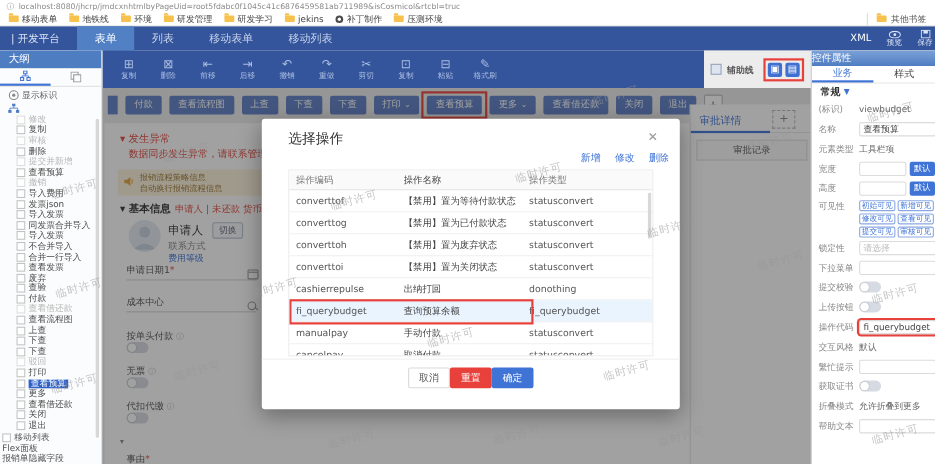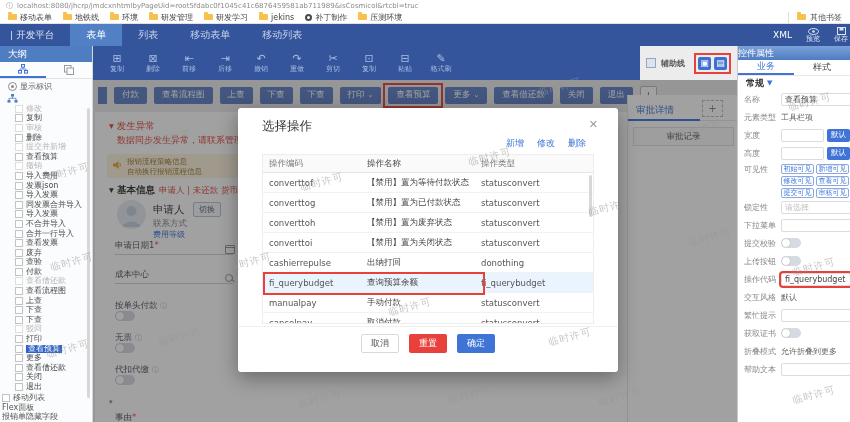--- a/index.html
+++ b/index.html
@@ -111,34 +111,34 @@
   .ap-plus{position:absolute;left:74px;top:5px;width:19px;height:15px;border:1px dashed #bbb;color:#888;
     font-size:10px;display:flex;align-items:center;justify-content:center;cursor:pointer;}
   .ap-record{position:absolute;left:5px;top:32px;width:99px;height:17px;background:#fafafa;border:1px solid #e0e0e0;
     font-size:8.5px;color:#555;display:flex;align-items:center;justify-content:center;cursor:pointer;}
   
   .overlay{position:absolute;left:93px;top:80px;width:644px;height:342px;background:rgba(30,30,30,.42);z-index:10;}
   .modal{position:absolute;left:238px;top:108px;width:380px;height:264px;background:#fff;border-radius:3px;
     box-shadow:0 6px 20px rgba(0,0,0,.35);z-index:20;}
   .m-title{position:absolute;left:24px;top:10px;font-size:12.5px;color:#333;}
   .m-close{position:absolute;right:20px;top:10px;font-size:11px;color:#999;cursor:pointer;}
-  .m-links{position:absolute;right:32px;top:29px;display:flex;gap:13px;font-size:9px;color:#3f74d6;margin-left:48px;}
+  .m-links{position:absolute;right:10px;top:29px;display:flex;gap:13px;font-size:9px;color:#3f74d6;margin-left:48px;}
   .m-link{cursor:pointer;}
   .m-table{position:absolute;left:24px;top:46px;width:332px;height:170px;border:1px solid #ededed;
     box-sizing:border-box;overflow:hidden;}
   .mrow{display:flex;height:19px;align-items:center;border-bottom:1px solid #f1f1f1;font-size:8.5px;color:#555;position:relative;}
   .mrow.mhead{height:17px;background:#fafafa;color:#777;border-bottom:1px solid #e6e6e6;}
   .mc1{width:104px;padding-left:6px;box-sizing:border-box;overflow:hidden;white-space:nowrap;}
   .mc2{width:114px;box-sizing:border-box;overflow:hidden;white-space:nowrap;color:#444;}
   .mc3{width:110px;box-sizing:border-box;overflow:hidden;white-space:nowrap;}
   .mrow.hl{background:#eaf4ff;}
   .mrow.hl::after{content:"";position:absolute;left:0px;top:-1px;width:218px;height:19px;border:2px solid #e8413c;pointer-events:none;}
   .m-scroll{position:absolute;right:1px;top:20px;width:3px;height:42px;background:#d8d8d8;border-radius:2px;}
   .m-footline{position:absolute;left:0;top:218px;width:380px;height:1px;background:#f0f0f0;}
-  .m-buttons{position:absolute;left:0;top:226px;width:380px;display:flex;justify-content:center;gap:10px;}
+  .m-buttons{position:absolute;left:0;top:226px;width:380px;display:flex;justify-content:center;}
   .mbtn{min-width:38px;height:19px;border-radius:2px;font-size:9px;display:flex;align-items:center;
     justify-content:center;padding:0 8px;cursor:pointer;box-sizing:border-box;}
   .mbtn.plain{background:#fff;border:1px solid #d9d9d9;color:#555;}
   .mbtn.danger{background:#e8413c;color:#fff;}
   .mbtn.primary{background:#3f74d6;color:#fff;}
   
   .panel{position:absolute;left:737px;top:46px;width:113px;height:376px;background:#fff;
     border-left:1px solid #c9c9c9;box-sizing:border-box;z-index:5;overflow:hidden;}
   .p-header{height:14px;line-height:14px;color:#fff;font-size:9px;
     background:linear-gradient(#7ba1d8,#4f7dc1);}
@@ -672,20 +672,27 @@
         </span>
         <span class="p-tab">
           <span>样式</span>
         </span>
     </div>
     <div class="p-section">
       <span>常规</span>
       <span class="pcaret">▼</span>
     </div>
     <div>
+      <div class="field-row">
+          <span class="f-lab">(标识)</span>
+          <span class="f-ctl">
+            <span class="field-text">viewbudget</span>
+
+          </span>
+        </div>
         <div class="field-row">
           <span class="f-lab">名称</span>
           <span class="f-ctl">
 
             <span class="inp-box">
               <span>查看预算</span>
               <span class="ph"></span>
             </span>
 
           </span>

